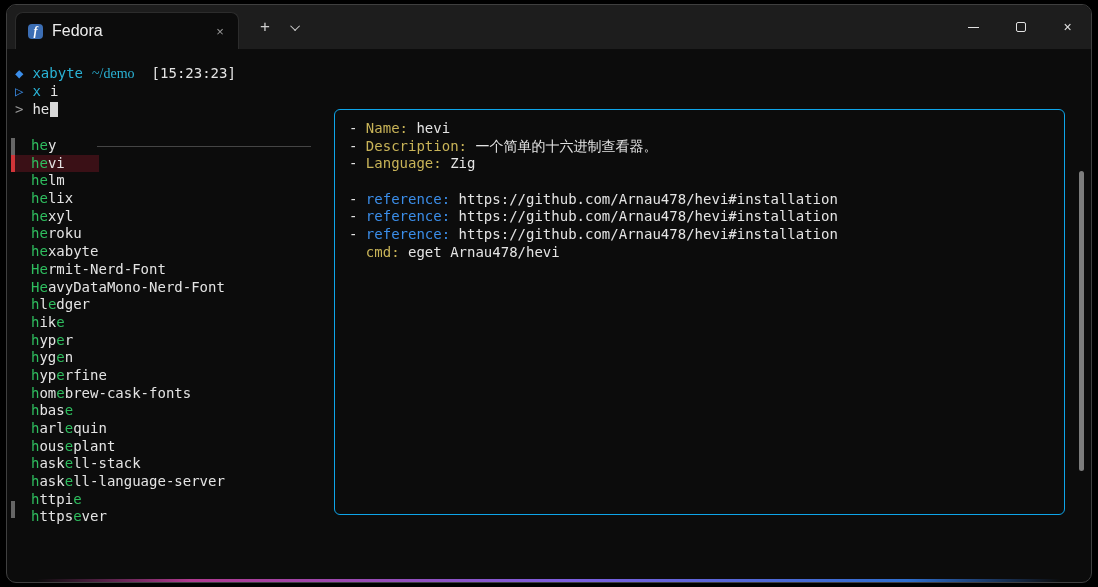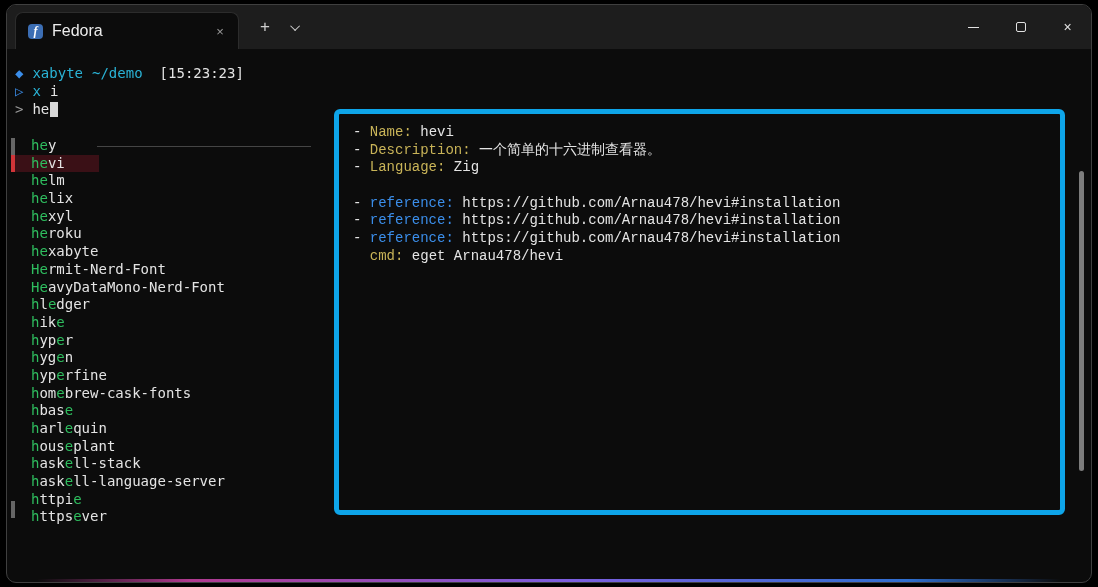--- a/index.html
+++ b/index.html
@@ -81,21 +81,21 @@
   .trow { position:absolute; display:flex; align-items:center; white-space:pre; }
   .prompt-row { left:8px; top:16px; }
   .cmd-row   { left:8px; top:34px; }
   .input-row { left:8px; top:52px; }
   .counter-row { left:22px; top:70px; width:282px; }
 
   .blue  { color:var(--blue); }
   .cyan  { color:var(--cyan); }
   .gray  { color:#9a9a9a; }
   .sp  { margin-right:9px; }
-  .sp2 { margin-right:17px; }
+  .sp2 { margin-right:17px;font-family:Liberation Serif, serif; }
 
   .cursor {
     display:inline-block; width:8px; height:15px;
     background:#d8d8d8; margin-left:1px;
   }
   .counter { color:var(--counter);margin-top:37px; }
   .divider { flex:1; height:1px; background:#454545; margin-left:9px; }
 
   
   .list { position:absolute; left:4px; top:88px; }
@@ -115,25 +115,24 @@
   .match { color:var(--green); }
 
   .mark { position:absolute; left:4px; width:4px; background:#666; }
   .mark-top { top:89px; height:18px; }
   .mark-bottom { top:452px; height:17px; }
 
   
   .preview {
     position:absolute; left:327px; top:60px;
     width:731px; height:406px;
-    border:5px solid #0ea5e9;
+    border:1px solid #0ea5e9;
     border-radius:6px;
     padding:10px 10px 0 14px;
     overflow:hidden;
-    font-family:Liberation Mono, monospace;
   }
   .pline { height:17.7px; line-height:17.7px; white-space:pre; }
   .lbl  { color:var(--yellow); }
   .ref  { color:var(--blue); }
   .cmdl { color:var(--yellow); }
 
   .scrollbar-right {
     position:absolute; right:7px; top:122px;
     width:5px; height:300px;
     background:#7c7c7c; border-radius:3px;

